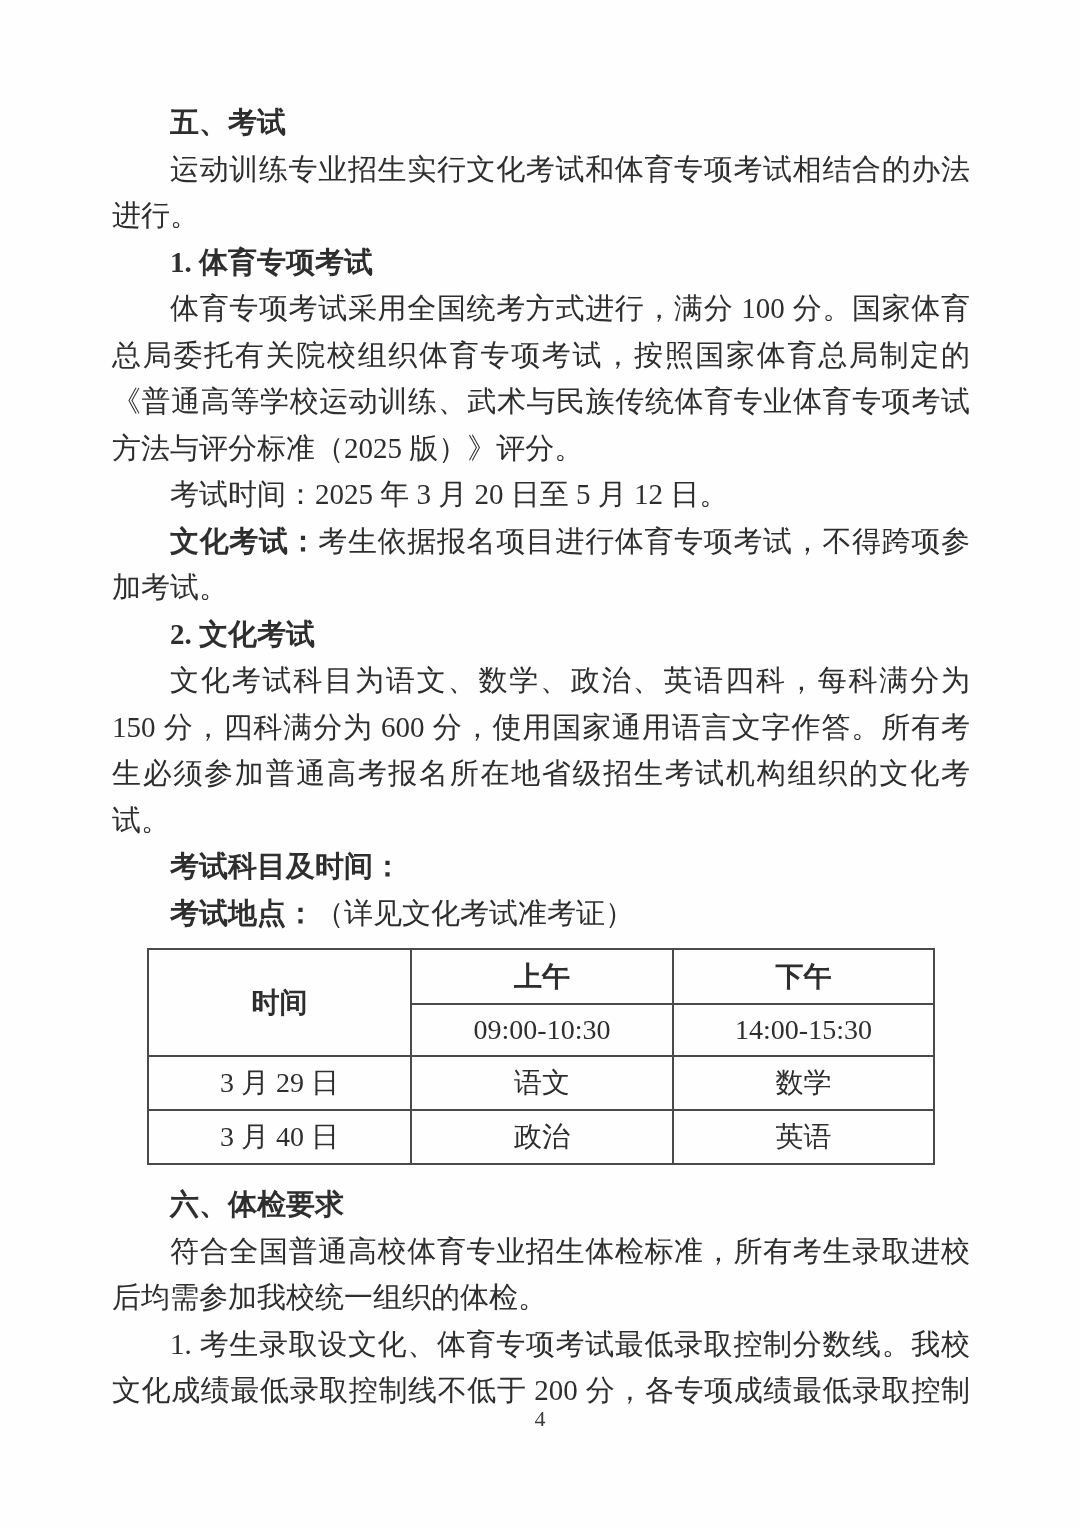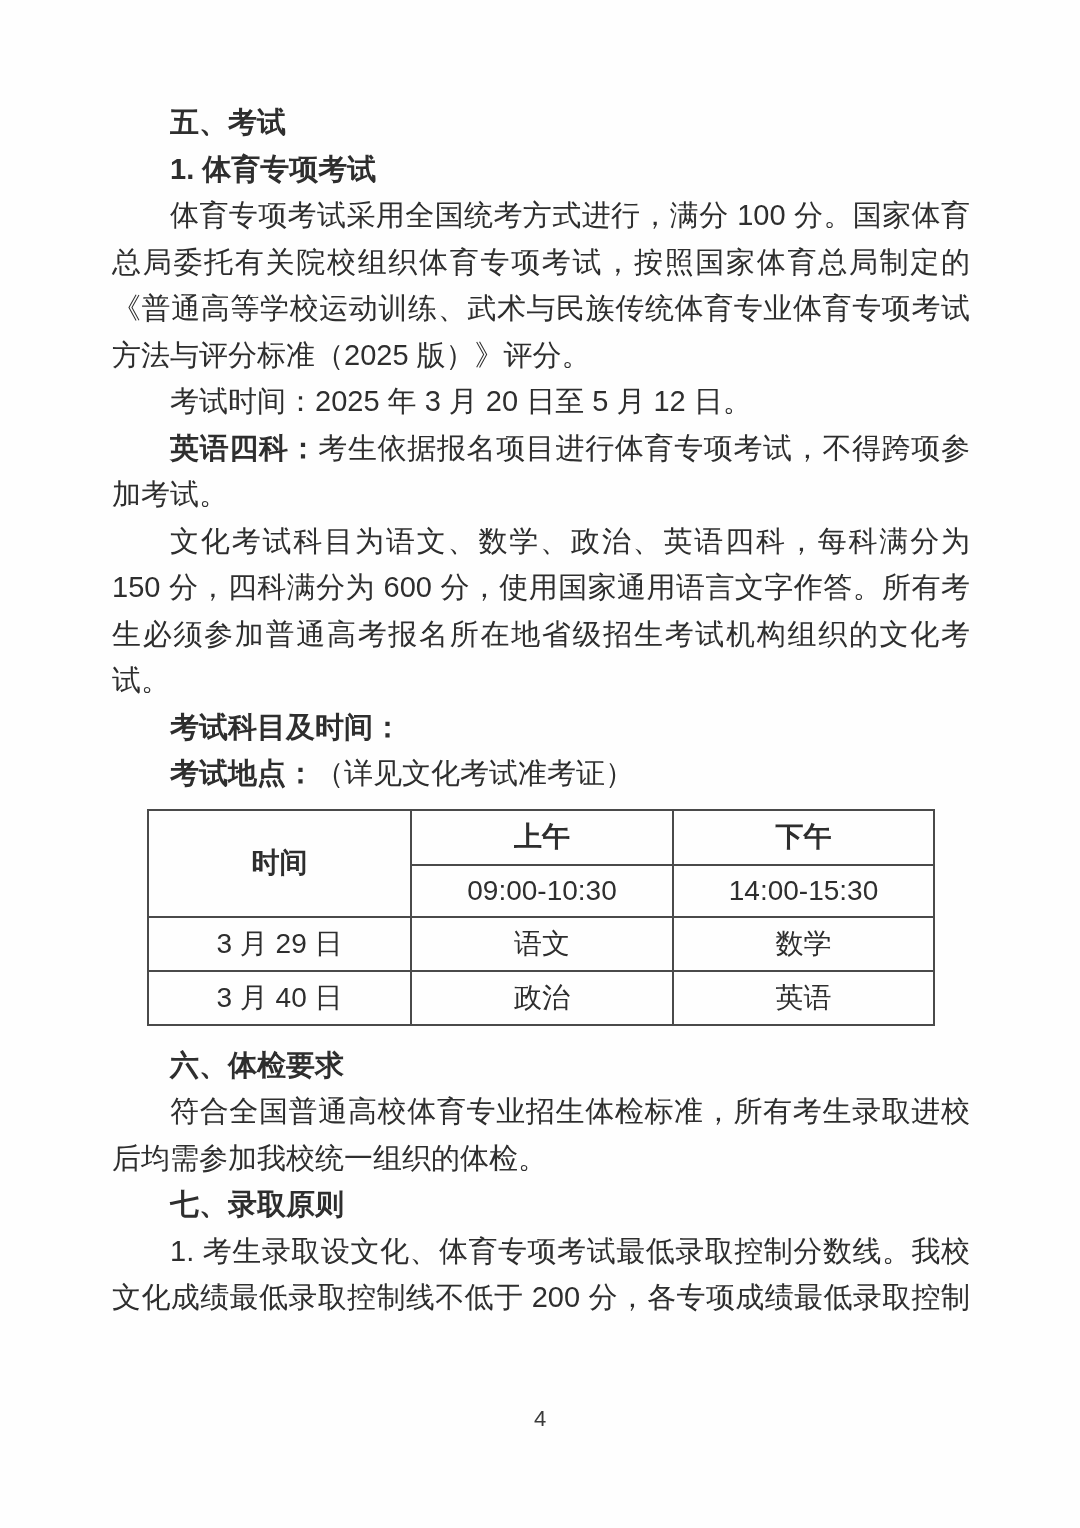--- a/index.html
+++ b/index.html
@@ -6,21 +6,21 @@
     margin: 0;
     padding: 0;
     background: #ffffff;
   }
   .page {
     position: relative;
     width: 1080px;
     height: 1528px;
     background: #fefefe;
     overflow: hidden;
-    font-family: Liberation Sans, sans-serif;
+    font-family: Liberation Serif, serif;
     color: #2e2e2e;
   }
   .content {
     position: absolute;
     left: 112px;
     top: 99px;
     width: 858px;
     font-size: 29px;
     line-height: 46.5px;
     text-align: justify;
@@ -77,26 +77,28 @@
     color: #3a3a3a;
   }
 </style>
 </head>
 <body>
 
 <div class="page">
   <div class="content">
 
     <h2>五、考试</h2>
+    <p>运动训练专业招生实行文化考试和体育专项考试相结合的办法进行。</p>
 
     <h3>1. 体育专项考试</h3>
     <p>体育专项考试采用全国统考方式进行，满分 100 分。国家体育总局委托有关院校组织体育专项考试，按照国家体育总局制定的《普通高等学校运动训练、武术与民族传统体育专业体育专项考试方法与评分标准（2025 版）》评分。</p>
     <p>考试时间：2025 年 3 月 20 日至 5 月 12 日。</p>
-    <p><span class="lead-bold">英语四科：</span><span>考生依据报名项目进行体育专项考试，不得跨项参加考试。</span></p>
+    <p><span class="lead-bold">文化考试：</span><span>考生依据报名项目进行体育专项考试，不得跨项参加考试。</span></p>
 
+    <h3>2. 文化考试</h3>
     <p>文化考试科目为语文、数学、政治、英语四科，每科满分为 150 分，四科满分为 600 分，使用国家通用语言文字作答。所有考生必须参加普通高考报名所在地省级招生考试机构组织的文化考试。</p>
     <p><span class="lead-bold">考试科目及时间：</span></p>
     <p><span class="lead-bold">考试地点：</span><span>（详见文化考试准考证）</span></p>
 
     <table class="schedule">
       <colgroup>
         <col style="width:263px">
         <col style="width:262px">
         <col style="width:261px">
       </colgroup>
@@ -119,19 +121,18 @@
           <td>3 月 40 日</td>
           <td>政治</td>
           <td>英语</td>
         </tr>
       </tbody>
     </table>
 
     <h2>六、体检要求</h2>
     <p>符合全国普通高校体育专业招生体检标准，所有考生录取进校后均需参加我校统一组织的体检。</p>
 
-    <h2>七、录取原则</h2>
     <p class="cont-next-page">1. 考生录取设文化、体育专项考试最低录取控制分数线。我校文化成绩最低录取控制线不低于 200 分，各专项成绩最低录取控制</p>
 
   </div>
 
   <div class="page-footer">4</div>
 </div>
 
 </body></html>

